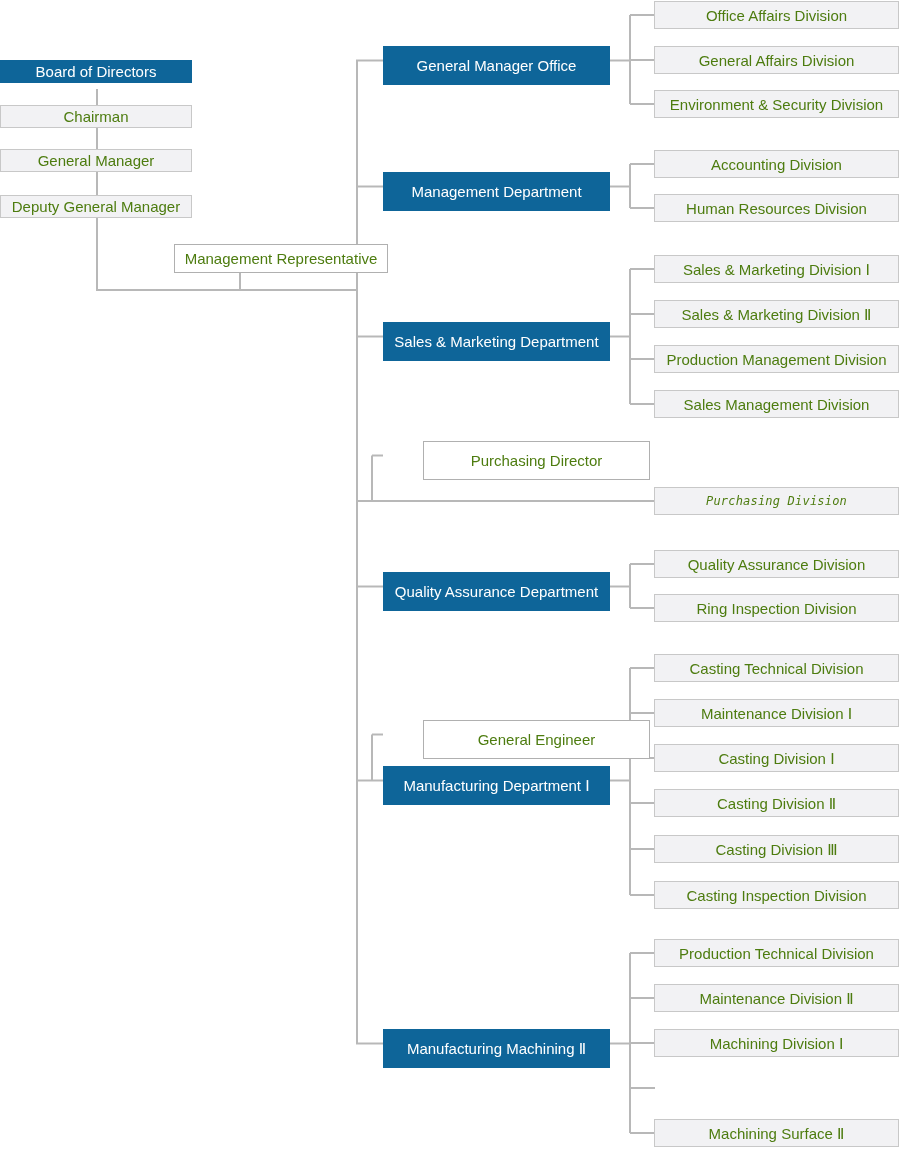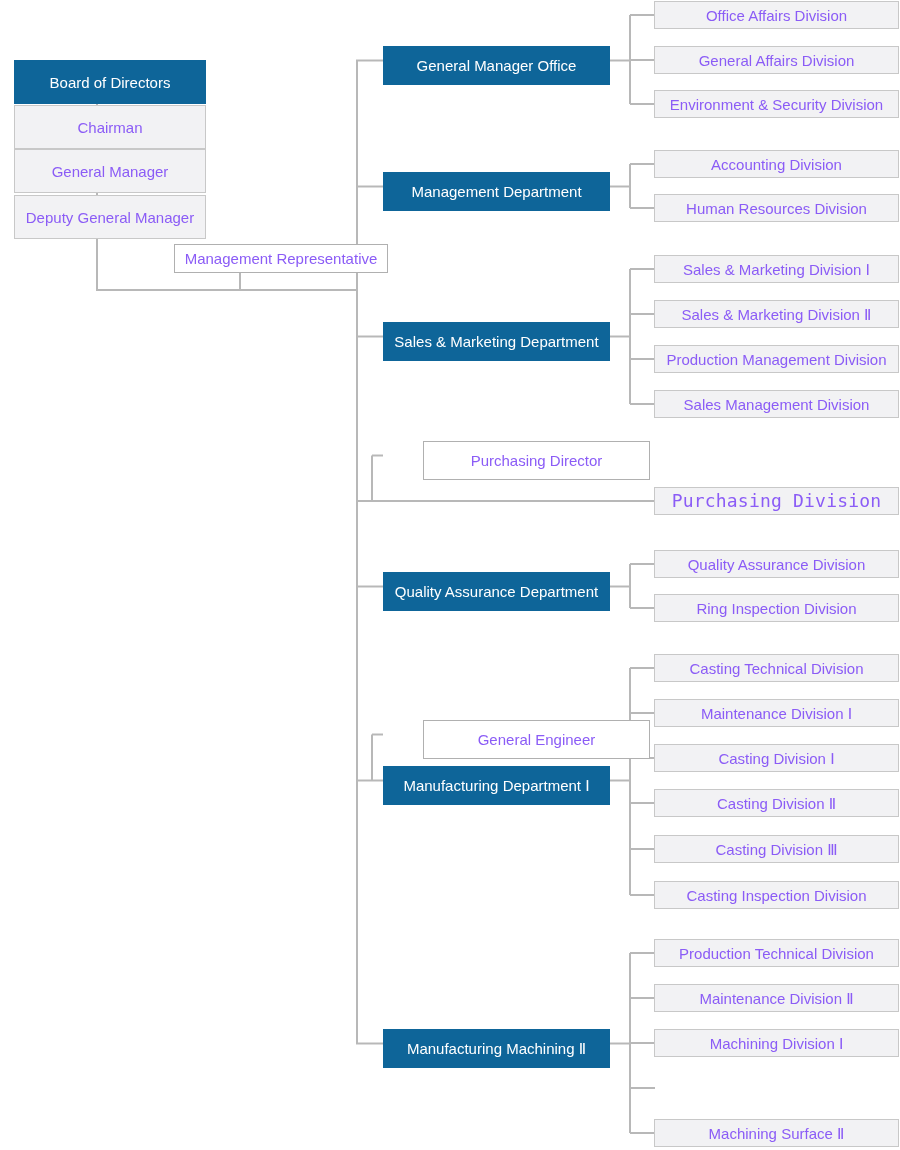--- a/index.html
+++ b/index.html
@@ -4,29 +4,29 @@
 <style>
   html,body{margin:0;padding:0;background:#ffffff;}
   .stage{
     position:relative;width:900px;height:1150px;background:#ffffff;
     font-family:"Liberation Sans",sans-serif;overflow:hidden;
   }
   .connectors{position:absolute;left:0;top:0;z-index:0;}
   .node{
     position:absolute;z-index:1;box-sizing:border-box;
     display:flex;align-items:center;justify-content:center;
-    font-size:15px;line-height:1;white-space:nowrap;color:#8b5cf6;
+    font-size:15px;line-height:1;white-space:nowrap;color:#4d7c0f;
     text-align:center;
   }
   .dept{background:#0e6599;color:#ffffff;border:none;}
   .gray{background:#f2f2f4;border:1px solid #c8c8c8;}
   .white{background:#ffffff;border:1px solid #b0b0b0;margin-left:40px;}
-  .alt{font-family:"DejaVu Sans Mono",monospace;font-size:18px;letter-spacing:0.2px;}
+  .alt{font-family:"DejaVu Sans Mono",monospace;font-size:12px;letter-spacing:0.2px;font-style:italic;}
   
-  .col-left{left:14px;width:192px;height:44px;}
+  .col-left{left:0;width:192px;height:23px;}
   .col-mid{left:383px;width:227px;height:39px;text-align:right;}
   .col-right{left:654px;width:245px;height:28px;}
 </style>
 </head>
 <body>
 
 <div class="stage">
 
   <svg class="connectors" width="900" height="1150" viewBox="0 0 900 1150" stroke="#b8b8b8" stroke-width="2" fill="none">
 

